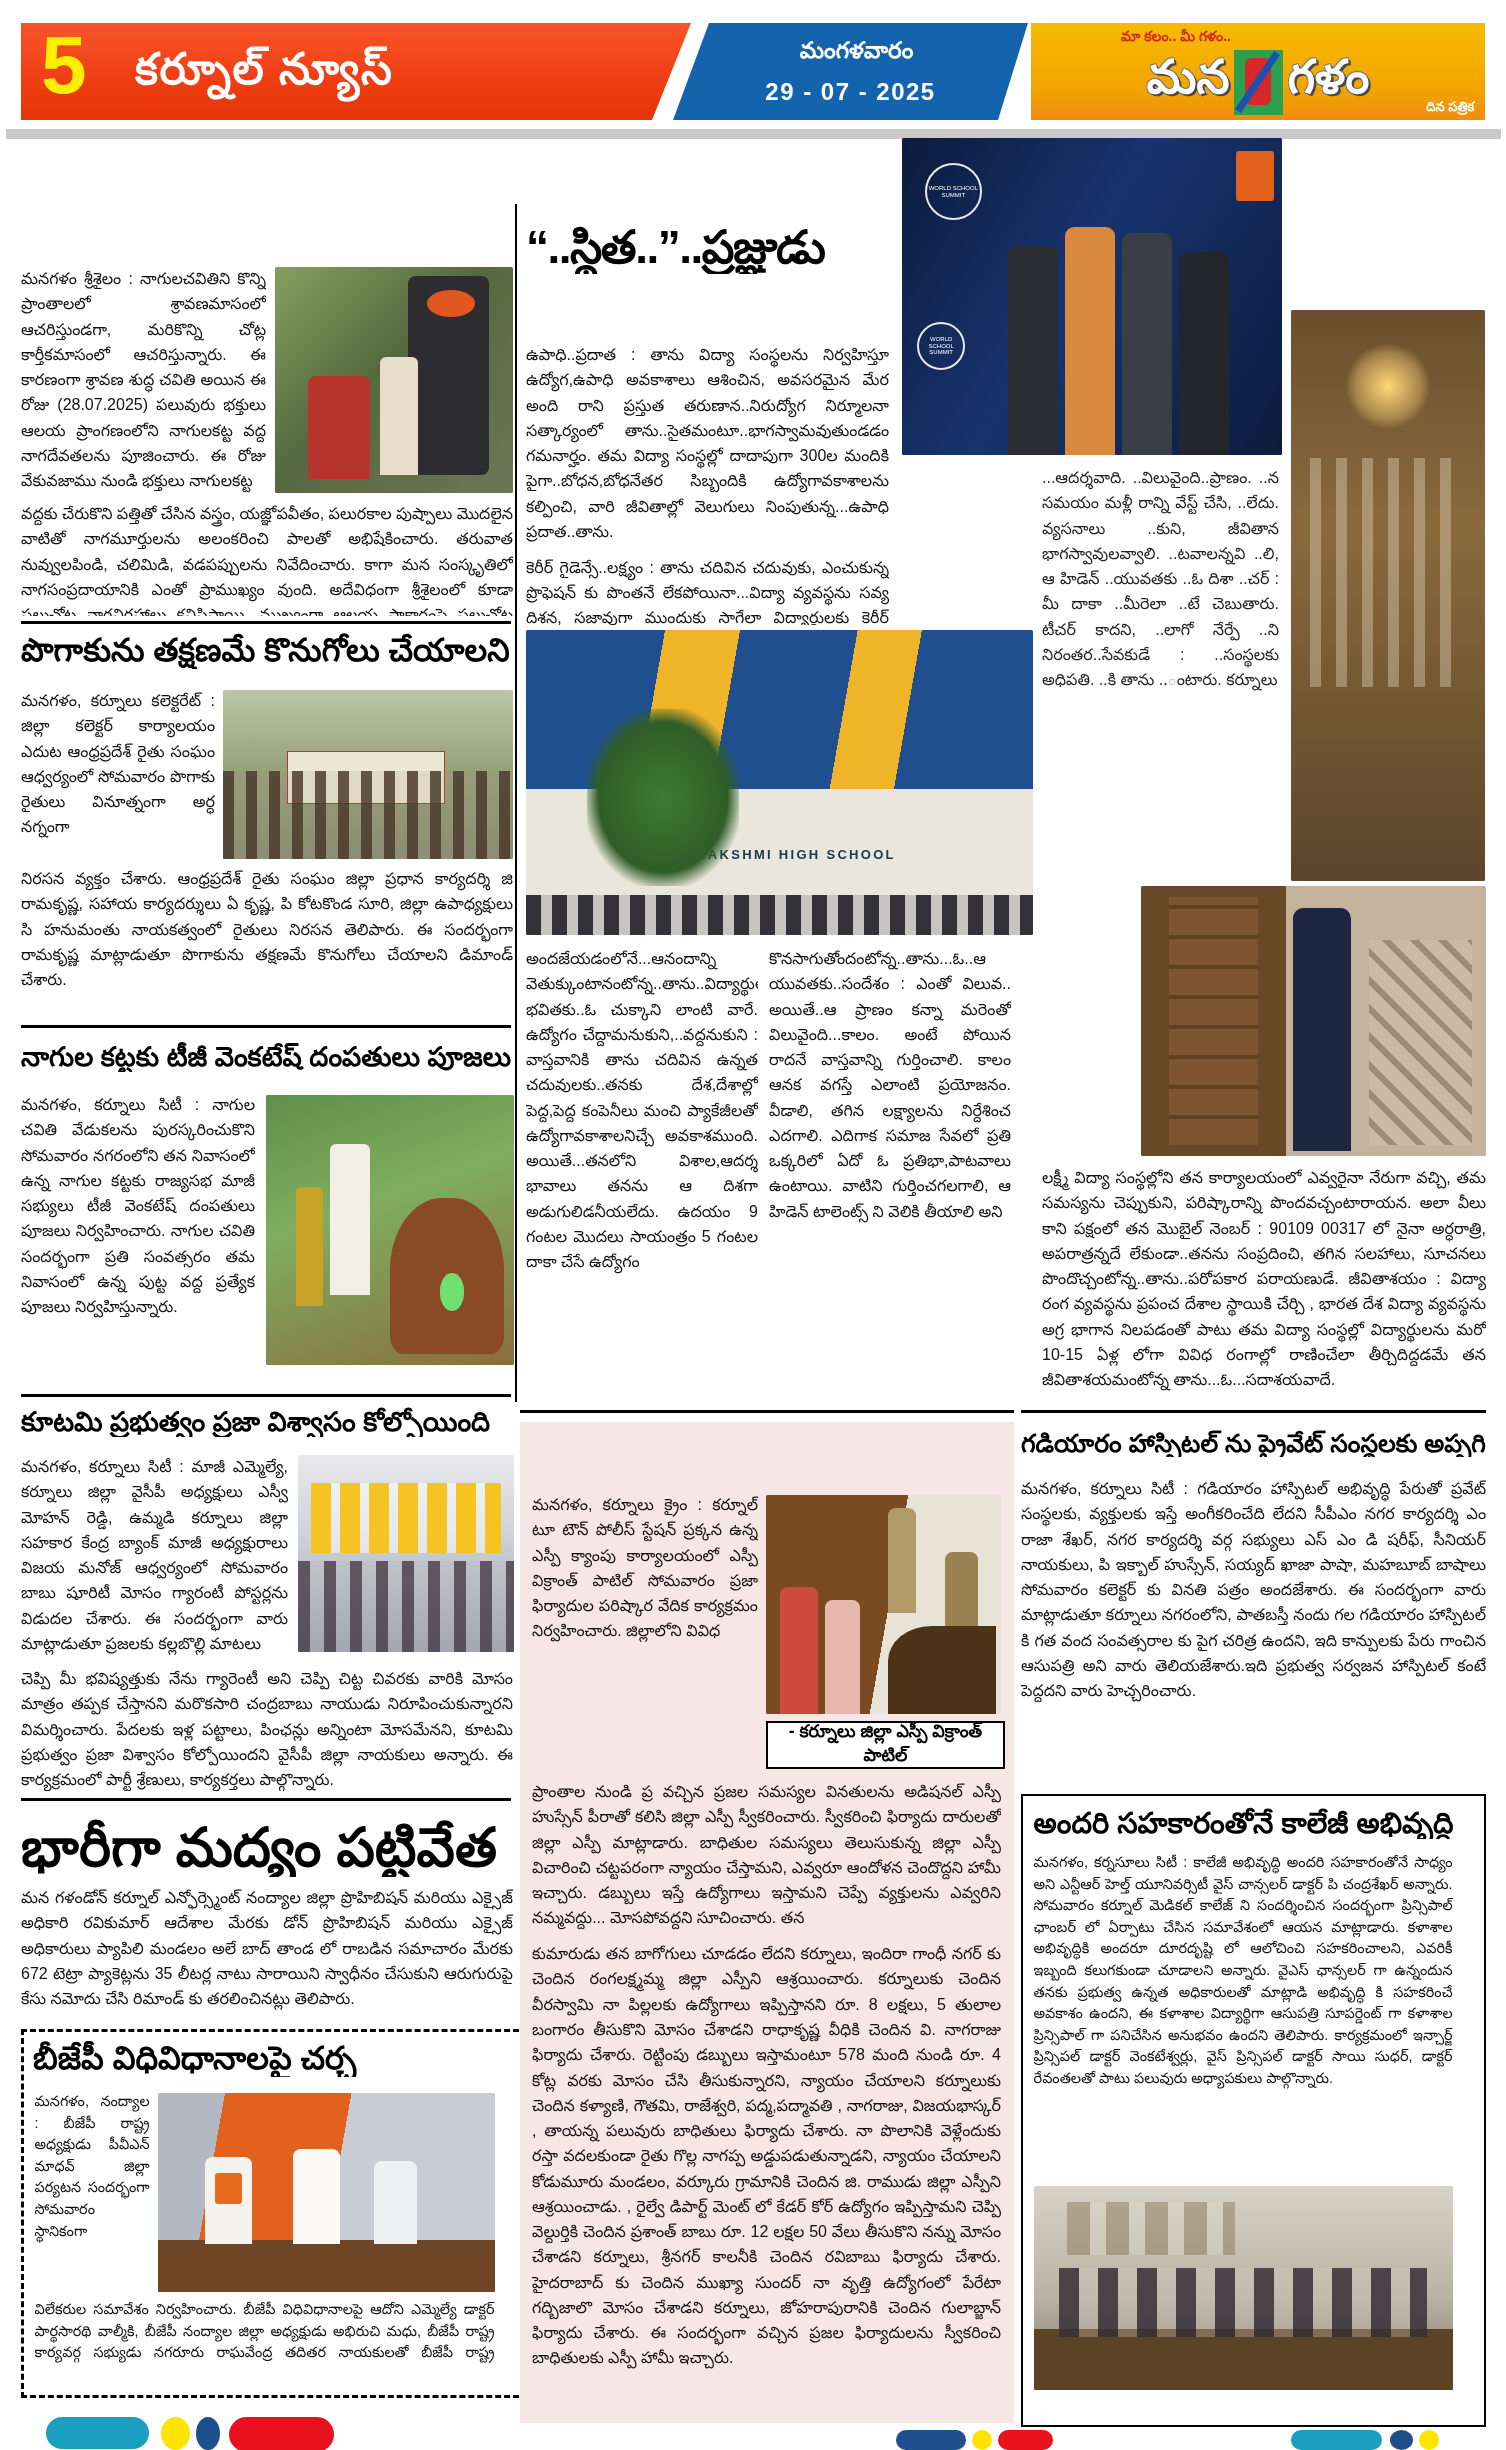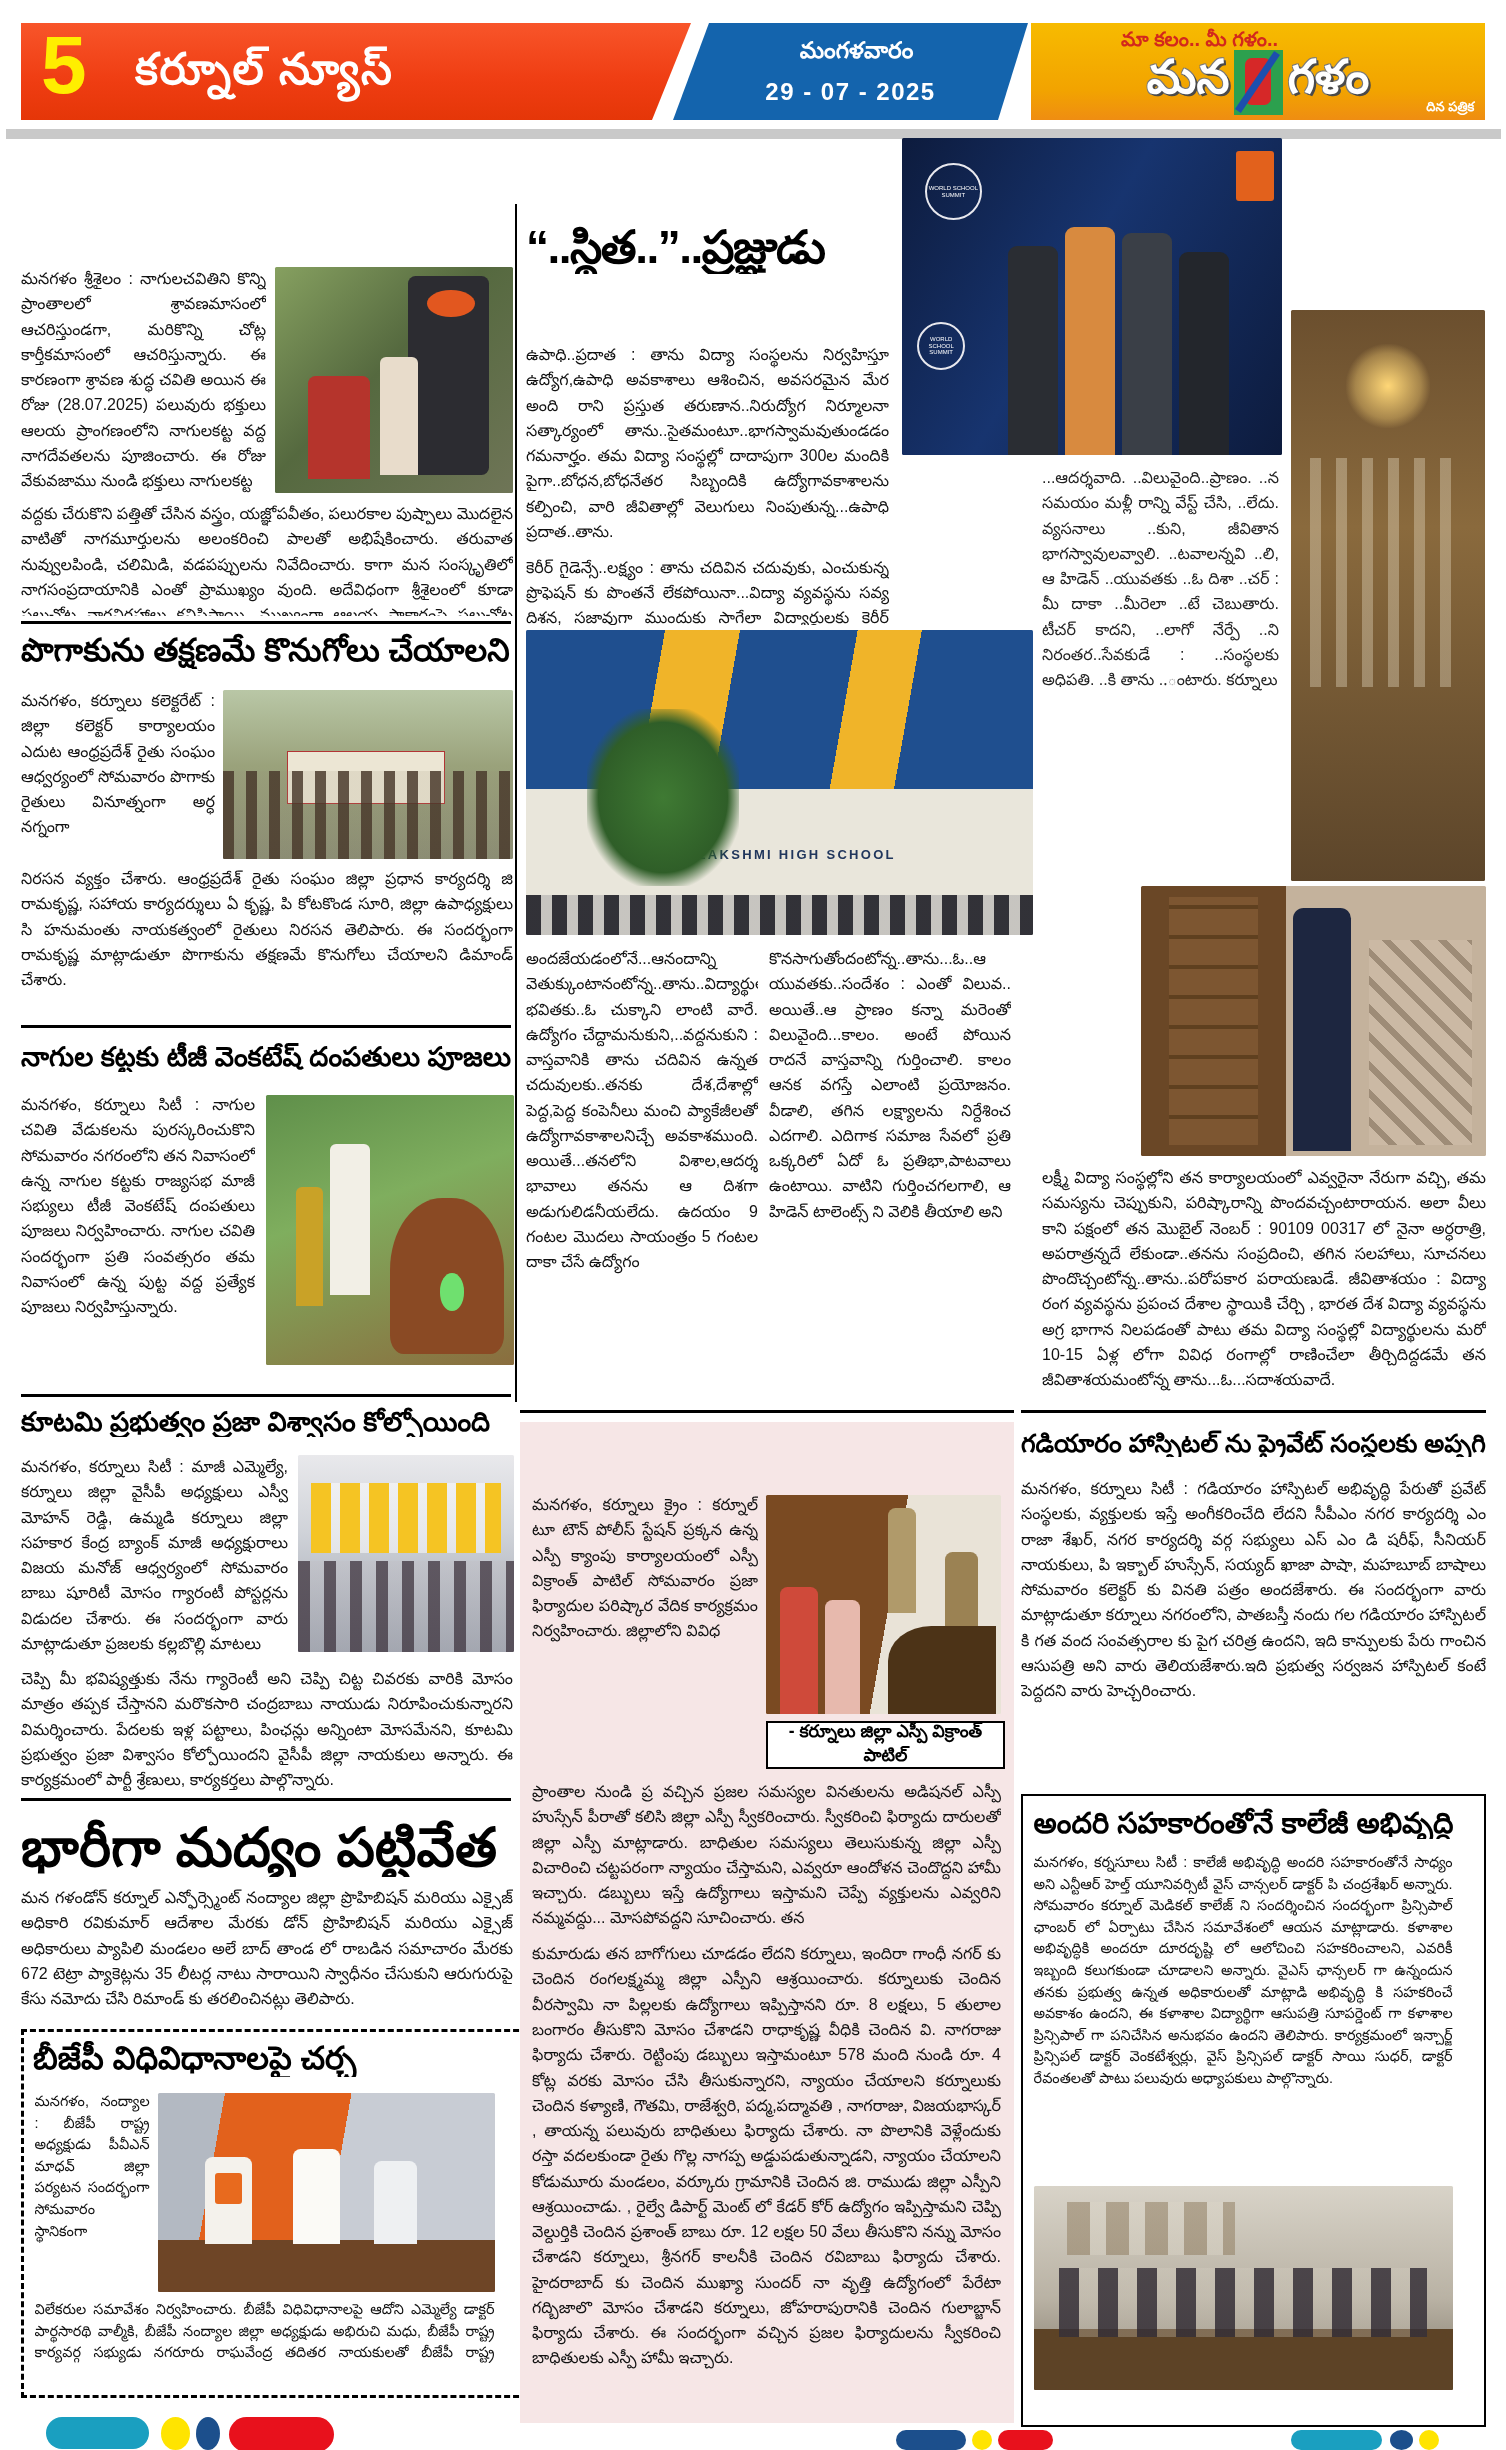--- a/index.html
+++ b/index.html
@@ -20,21 +20,21 @@
     clip-path:polygon(0 0,100% 0,calc(100% - 39px) 100%,0 100%);}
   .hdr-num{position:absolute;left:20px;top:-4.6px;font-size:82px;font-weight:bold;color:#ffee00;line-height:1.15;}
   .hdr-title{position:absolute;left:114px;top:21px;font-size:44px;font-weight:bold;color:#ffffff;letter-spacing:1.5px;white-space:nowrap;}
   .hdr-blue{position:absolute;left:673px;top:23px;width:355px;height:97px;background:#1464ad;
     clip-path:polygon(36px 0,100% 0,calc(100% - 30px) 100%,0 100%);
     display:flex;flex-direction:column;align-items:center;justify-content:center;gap:9px;}
   .hdr-day{color:#fff;font-size:23px;font-weight:bold;margin-left:12px;}
   .hdr-date{color:#fff;font-size:24px;font-weight:bold;letter-spacing:1.5px;}
   .hdr-yellow{position:absolute;left:1031px;top:23px;width:454px;height:97px;
     background:linear-gradient(180deg,#f7bb00 0%,#f2a300 70%,#ef8d12 100%);overflow:hidden;}
-  .hdr-tagline{position:absolute;left:90px;top:4.6px;color:#d3281c;font-size:20px;font-weight:bold;white-space:nowrap;}
+  .hdr-tagline{position:absolute;left:90px;top:4.6px;color:#d3281c;font-size:14px;font-weight:bold;white-space:nowrap;}
   .brand-row{position:absolute;left:0;top:26px;width:100%;display:flex;align-items:center;justify-content:center;gap:4.6px;}
   .brand-word{font-size:47px;font-weight:bold;color:#ffffff;
     text-shadow:2.3px 2.3px 0 #4a4a4a,-0.8px -0.8px 0 #7a7a7a,0.8px -0.8px 0 #7a7a7a,-0.8px 0.8px 0 #7a7a7a;}
   .brand-green{position:relative;width:49px;height:65px;background:#2ca04e;flex:0 0 auto;}
   .fist{position:absolute;left:10.6px;top:7.6px;width:26px;height:47px;background:#d62828;border-radius:6.8px;}
   .pen{position:absolute;left:20px;top:-3px;width:6.8px;height:70px;background:#1c4fae;transform:rotate(34deg);}
   .hdr-sub{position:absolute;right:10.6px;bottom:3px;color:#ffffff;font-size:13px;font-weight:bold;}
   .gray-bar{position:absolute;left:6px;top:129px;width:1495px;height:10px;background:#c9c9c9;}
   
   .dashed-box{position:absolute;border:3px dashed #000;background:#fff;}

